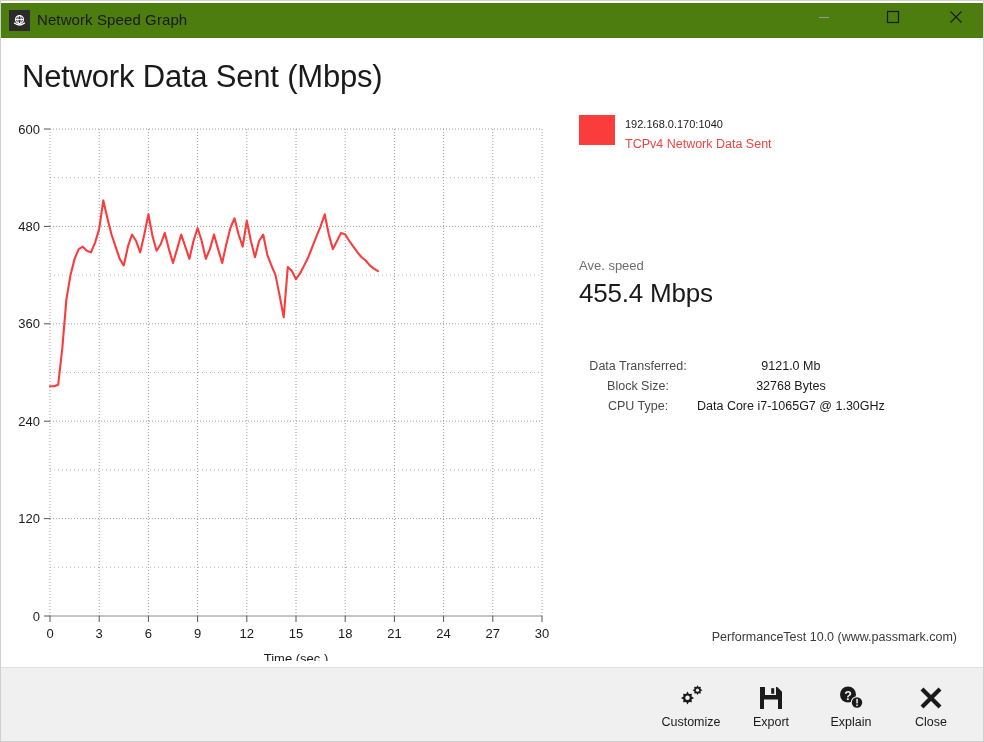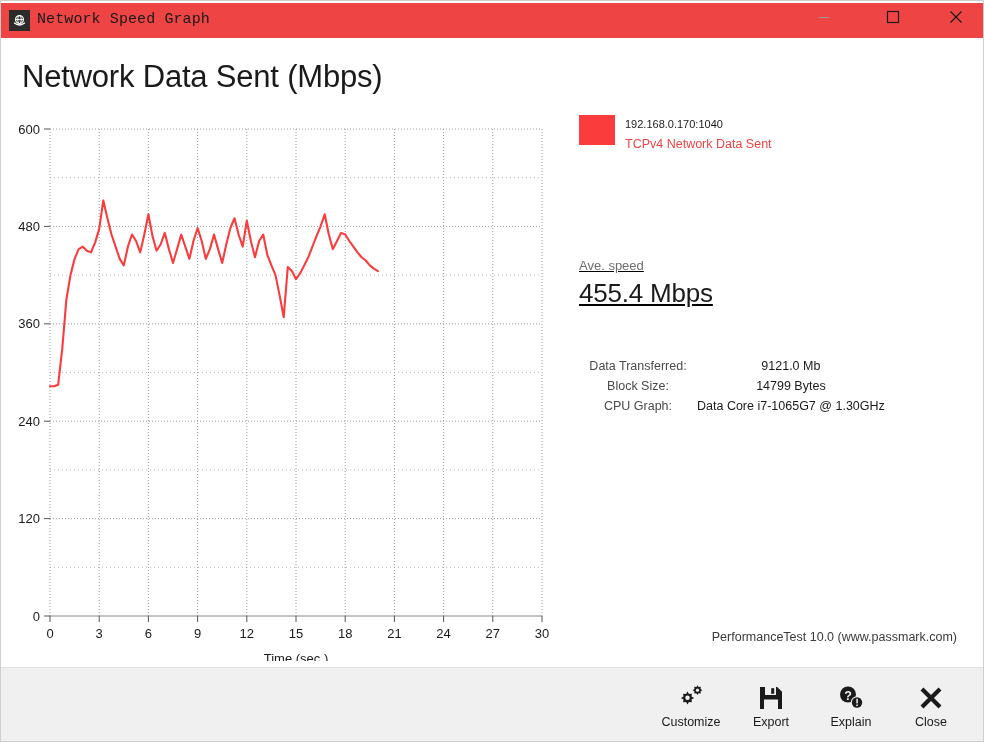--- a/index.html
+++ b/index.html
@@ -16,23 +16,23 @@
     width: 984px; height: 742px;
     background: #ffffff;
     border: 1px solid #cfcfcf;
     overflow: hidden;
   }
 
   
   #titlebar {
     position: absolute; left: 0; top: 0;
     width: 984px; height: 38px;
-    background: #ef4444;
+    background: #4d7c0f;
     border-bottom: 1px solid #ffffff;
-    display: flex; align-items: center; font-family: Liberation Mono, monospace;
+    display: flex; align-items: center;
   }
   #titlebar-top-accent {
     position: absolute; left: 0; top: 0; width: 984px; height: 2px;
     background: #ffffff;
   }
   .app-icon {
     position: absolute; left: 8px; top: 9px;
     width: 21px; height: 21px;
     background: #2b2b2b;
     display: flex; align-items: center; justify-content: center;
@@ -75,21 +75,21 @@
   }
   #legend-row { display: flex; align-items: flex-start; }
   #legend-swatch {
     width: 36px; height: 30px; flex: 0 0 36px;
     margin-right: 10px;
   }
   #legend-texts { padding-top: 0px; }
   #legend-title { font-size: 11px; color: #1a1a1a; line-height: 18px; }
   #legend-sub { font-size: 12.5px; color: #ef4444; line-height: 18px; margin-top: 2px; }
 
-  #ave-block { position: absolute; left: 578px; top: 256px; text-decoration: underline; }
+  #ave-block { position: absolute; left: 578px; top: 256px; }
   #ave-label { font-size: 13px; color: #6e6e6e; line-height: 17px; }
   #ave-value { font-size: 26px; color: #1a1a1a; line-height: 32px; margin-top: 3px; letter-spacing: -0.2px; }
 
   #stats-block {
     position: absolute; left: 578px; top: 357px; text-align: center;
   }
   #stats-table { border-collapse: collapse; }
   #stats-table td { font-size: 12.5px; color: #333333; padding: 0 0 3px 0; line-height: 17px; vertical-align: top; }
   #stats-table td.k { color: #4a4a4a; width: 118px; }
   #stats-table td.v { color: #1a1a1a; }
@@ -250,24 +250,24 @@
 
   <div id="stats-block">
     <table id="stats-table">
       <tbody>
         <tr>
           <td class="k">Data Transferred:</td>
           <td class="v">9121.0 Mb</td>
         </tr>
         <tr>
           <td class="k">Block Size:</td>
-          <td class="v">14799 Bytes</td>
+          <td class="v">32768 Bytes</td>
         </tr>
         <tr>
-          <td class="k">CPU Graph:</td>
+          <td class="k">CPU Type:</td>
           <td class="v">Data Core i7-1065G7 @ 1.30GHz</td>
         </tr>
       </tbody>
     </table>
   </div>
 
   <div id="footer-note">PerformanceTest 10.0 (www.passmark.com)</div>
 
   <div id="toolbar">
 

